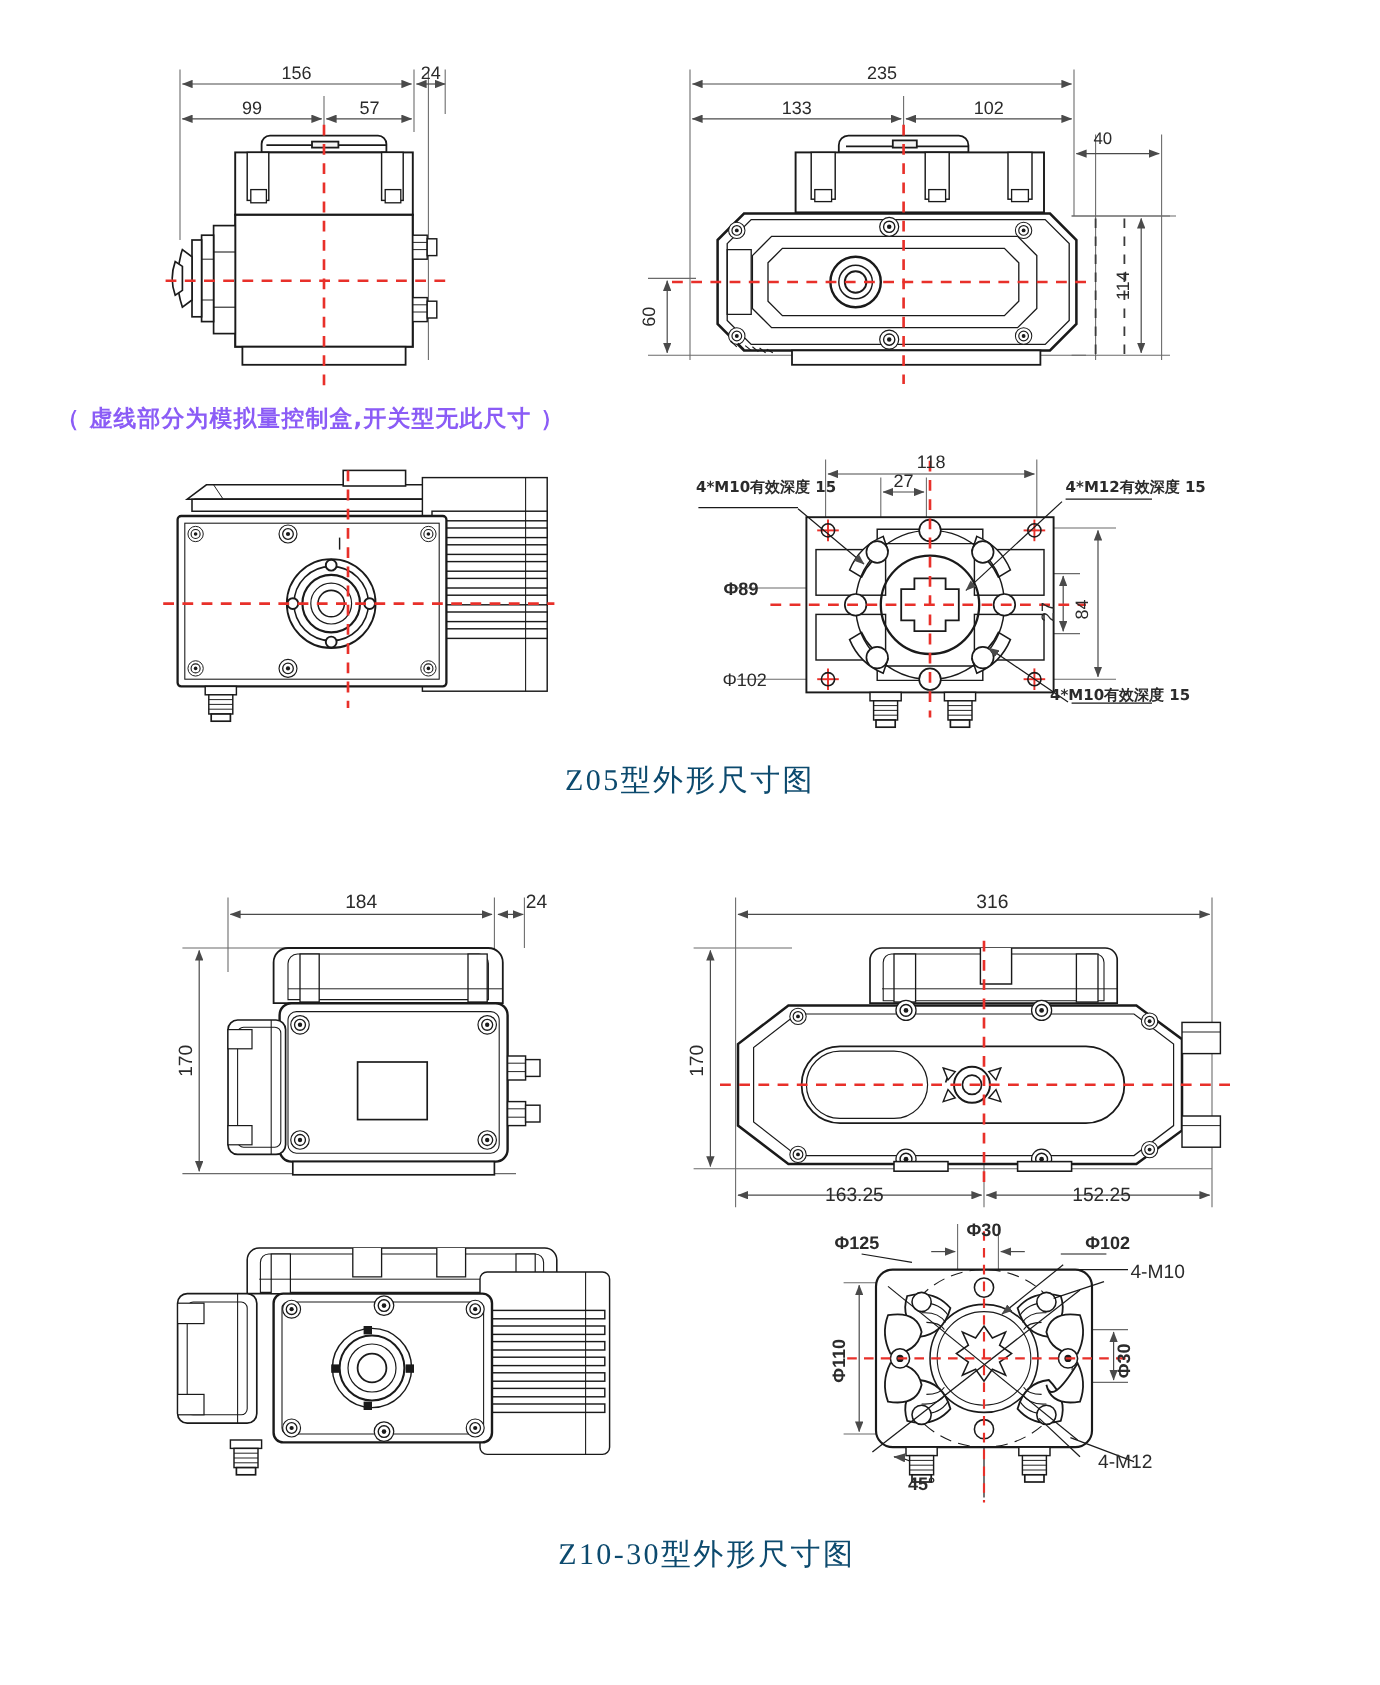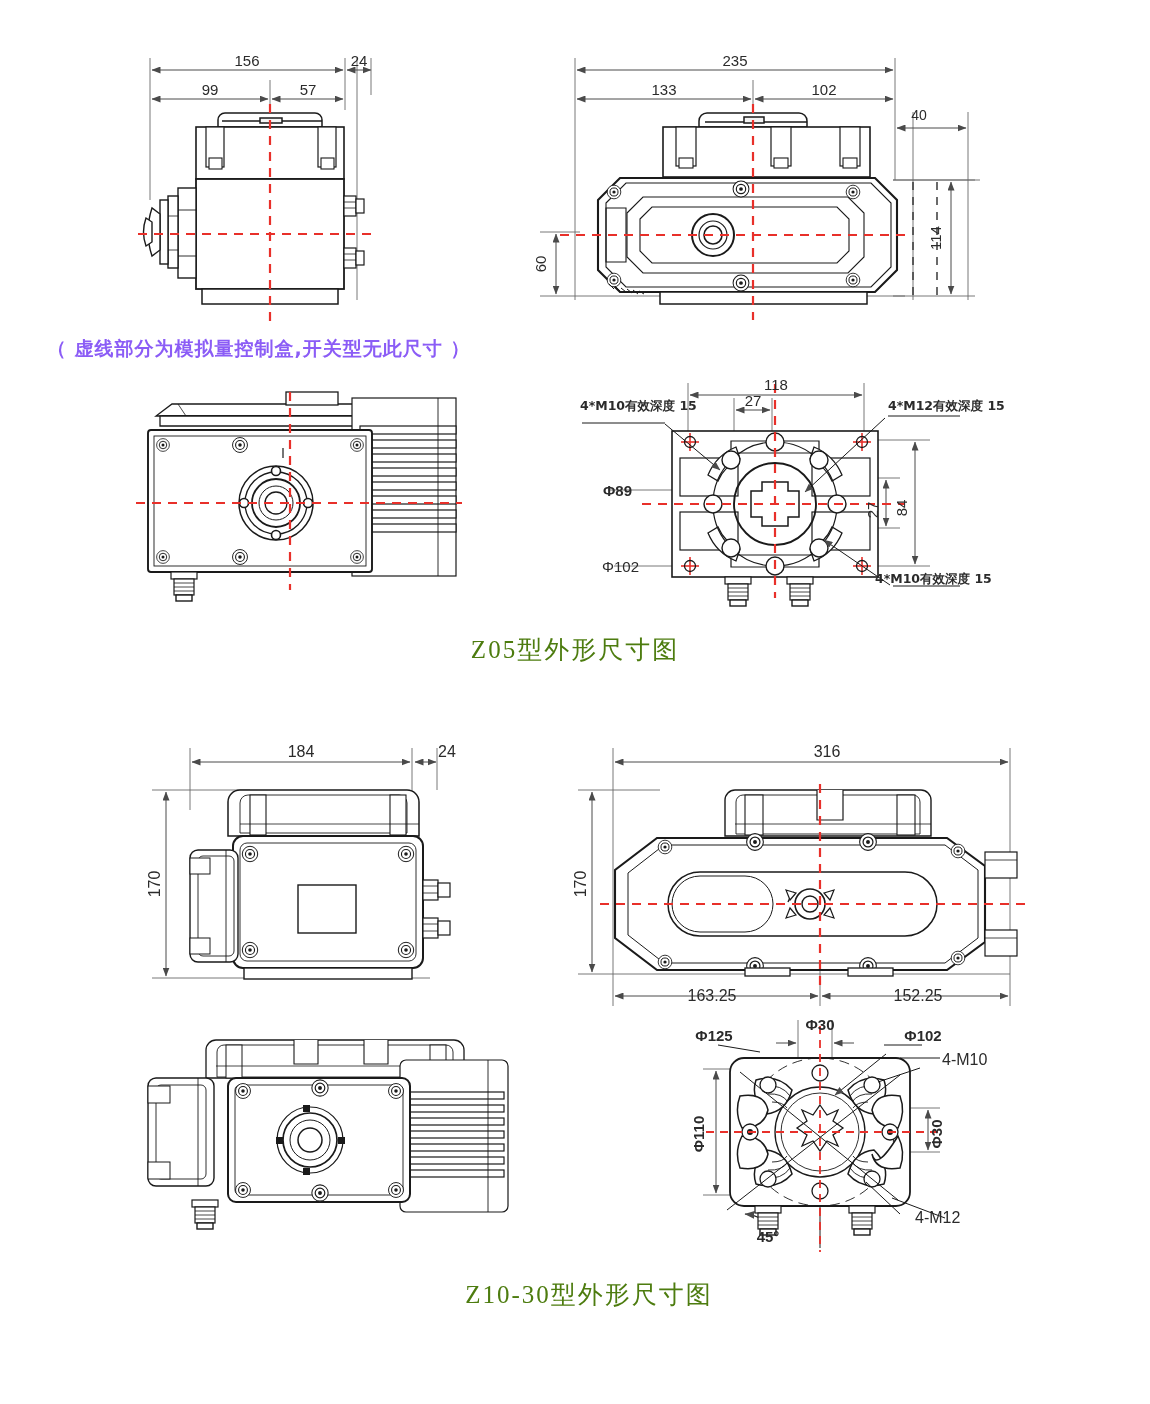--- a/index.html
+++ b/index.html
@@ -12,21 +12,21 @@
   svg{display:block;}
   .cap{
     position:absolute;width:100%;
     font-family:"DejaVu Sans","Liberation Sans",sans-serif;
     font-weight:700;color:#8b5cf6;padding-left:47px;
   }
   .cap-note{font-size:19px;letter-spacing:1px;}
   .title{
     position:absolute;width:100%;text-align:center;
     font-family:"Liberation Serif","DejaVu Serif",serif;
-    font-size:25px;color:#4d7c0f;letter-spacing:2px;
+    font-size:25px;color:#0c4a6e;letter-spacing:2px;
   }
 </style>
 </head>
 <body>
 
 <div class="sheet">
 
 <svg width="1150" height="1404" viewBox="0 0 1150 1404" xmlns="http://www.w3.org/2000/svg">
 
   <defs>

